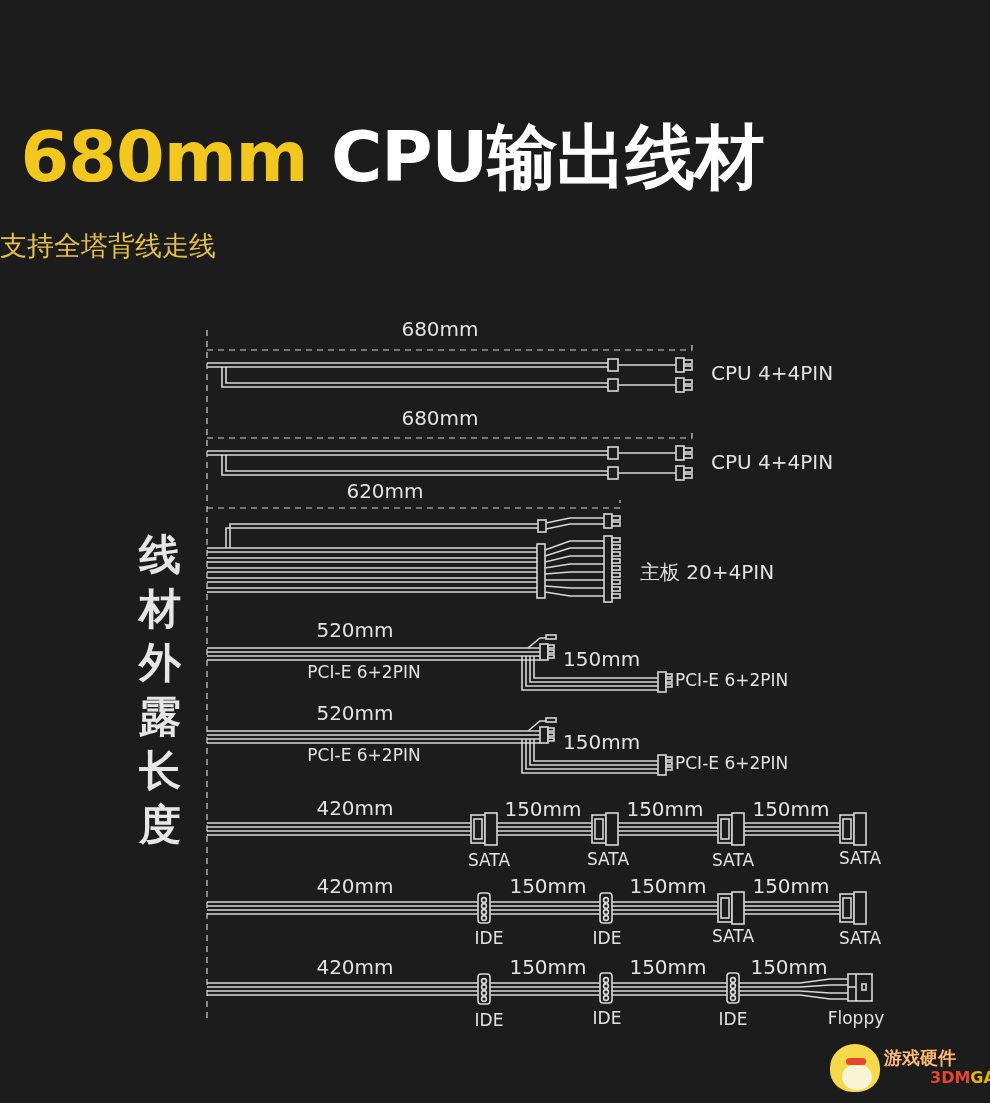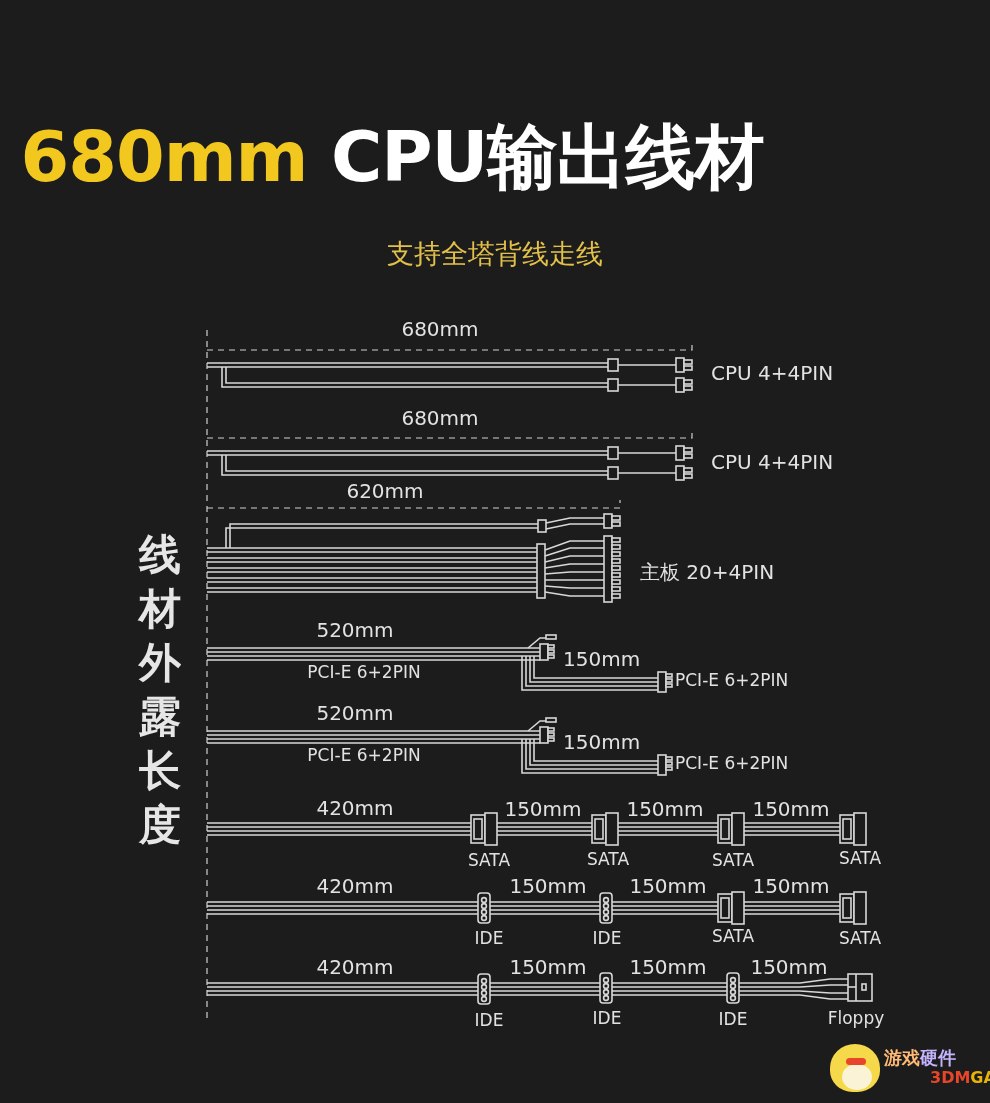--- a/index.html
+++ b/index.html
@@ -1,30 +1,30 @@
 <!DOCTYPE html>
 <html><head>
 <meta charset="utf-8">
 <style>
   html,body{margin:0;padding:0;background:#1c1c1c;}
   body{width:990px;height:1103px;position:relative;overflow:hidden;font-family:"DejaVu Sans","Liberation Sans",sans-serif;color:#e8e8e8;}
   .title{position:absolute;left:0;top:112px;width:784px;text-align:center;font-size:70px;font-weight:bold;letter-spacing:-1px;line-height:90px;}
   .title .accent{color:#f2c81e;}
   .title .main{color:#ffffff;}
-  .subtitle{position:absolute;left:0;top:236px;width:990px;text-align:center;font-size:27px;color:#e2c04a;}
+  .subtitle{position:absolute;left:0;top:228px;width:990px;text-align:left;font-size:27px;color:#e2c04a;}
   .vlabel{position:absolute;left:134px;top:528px;width:52px;font-size:42px;font-weight:bold;color:#e6e6e6;line-height:54px;text-align:center;}
   .vlabel span{display:block;}
   svg{position:absolute;left:0;top:0;}
   .t{fill:#e2e2e2;font-family:"DejaVu Sans","Liberation Sans",sans-serif;}
   .w{stroke:#d8d8d8;stroke-width:1.6;fill:none;}
   .c{stroke:#d8d8d8;stroke-width:1.6;fill:#1c1c1c;}
   .d{stroke:#cfcfcf;stroke-width:1.2;stroke-dasharray:6 5;fill:none;}
   .wm{position:absolute;left:826px;top:1040px;width:160px;height:56px;}
   .wm .cn{position:absolute;left:58px;top:6px;font-size:18px;font-weight:bold;}
-  .wm .cn .r{color:#fdba74;} .wm .cn .b{color:#c4b5fd;}
+  .wm .cn .r{color:#fdba74;} .wm .cn .b{color:#fdba74;}
   .wm .en{position:absolute;left:56px;top:28px;font-size:16px;font-weight:bold;}
   .wm .en .r{color:#e8452a;margin-left:48px;} .wm .en .b{color:#eab308;}
   .duck{position:absolute;left:4px;top:4px;width:50px;height:48px;border-radius:50% 50% 45% 45%;background:#f5d94a;}
   .duck .belly{position:absolute;left:12px;top:20px;width:30px;height:26px;border-radius:50%;background:#fbf3d6;}
   .duck .beak{position:absolute;left:16px;top:14px;width:20px;height:7px;border-radius:4px;background:#e8452a;}
 </style>
 </head>
 <body>
 
 <div class="title"><span class="accent">680mm</span> <span class="main">CPU输出线材</span></div>

